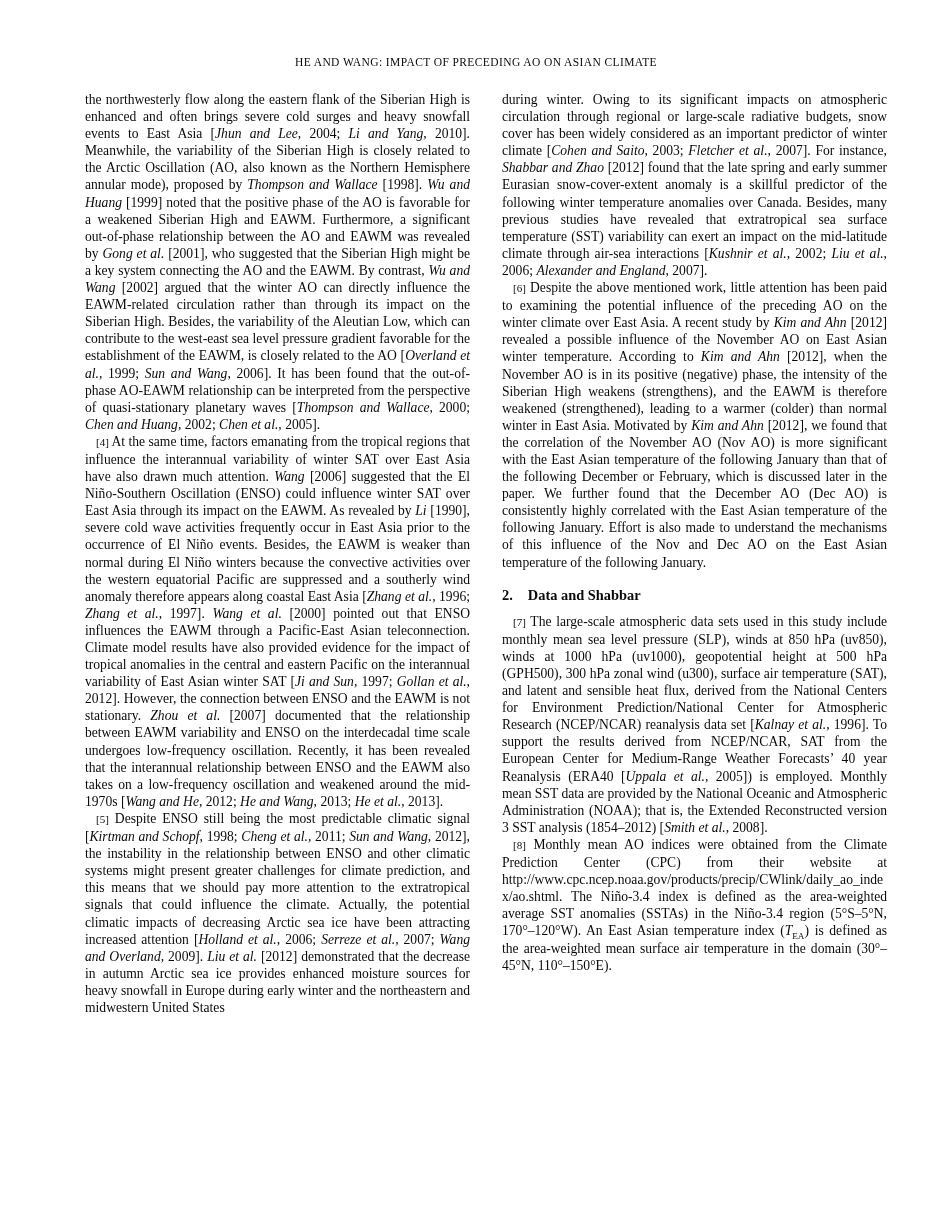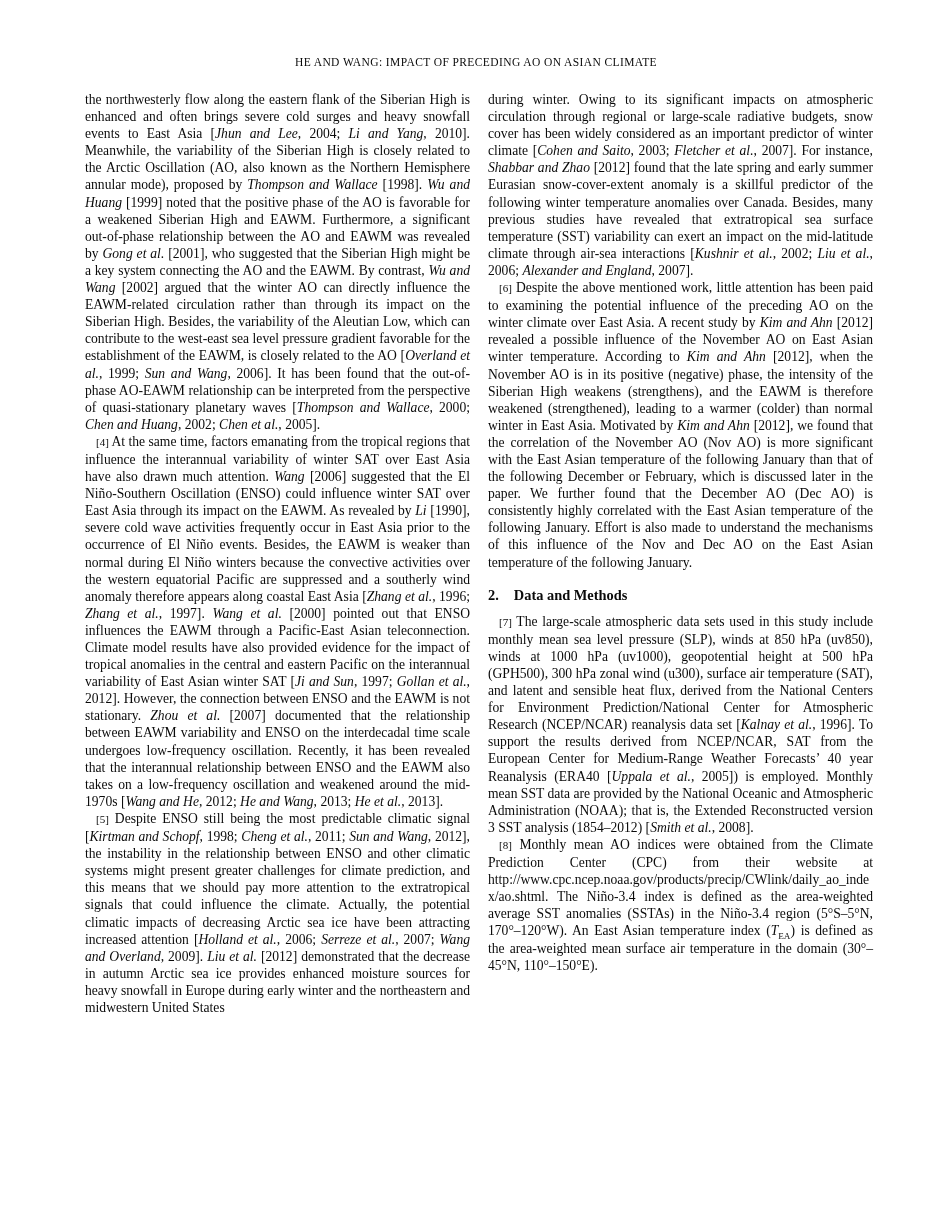--- a/index.html
+++ b/index.html
@@ -13,21 +13,21 @@
   }
   .running-head{
     position:absolute;top:56px;left:0;right:0;
     text-align:center;
     font-size:11.5px;
     letter-spacing:0.4px;
     white-space:nowrap;
   }
   .columns{
     position:absolute;top:91px;left:85px;
-    display:flex;gap:18px;
+    display:flex;gap:32px;
   }
   .col{
     width:385px;
     text-align:justify;
     font-size:13.6px;
     line-height:17.1px;
     hyphens:auto;
   }
   .para{
     margin:0;
@@ -58,20 +58,20 @@
 
   <div class="columns">
     <div class="col">
         <p class="para noindent">the northwesterly flow along the eastern flank of the Siberian High is enhanced and often brings severe cold surges and heavy snowfall events to East Asia [<i>Jhun and Lee</i>, 2004; <i>Li and Yang</i>, 2010]. Meanwhile, the variability of the Siberian High is closely related to the Arctic Oscillation (AO, also known as the Northern Hemisphere annular mode), proposed by <i>Thompson and Wallace</i> [1998]. <i>Wu and Huang</i> [1999] noted that the positive phase of the AO is favorable for a weakened Siberian High and EAWM. Furthermore, a significant out-of-phase relationship between the AO and EAWM was revealed by <i>Gong et al.</i> [2001], who suggested that the Siberian High might be a key system connecting the AO and the EAWM. By contrast, <i>Wu and Wang</i> [2002] argued that the winter AO can directly influence the EAWM-related circulation rather than through its impact on the Siberian High. Besides, the variability of the Aleutian Low, which can contribute to the west-east sea level pressure gradient favorable for the establishment of the EAWM, is closely related to the AO [<i>Overland et al.</i>, 1999; <i>Sun and Wang</i>, 2006]. It has been found that the out-of-phase AO-EAWM relationship can be interpreted from the perspective of quasi-stationary planetary waves [<i>Thompson and Wallace</i>, 2000; <i>Chen and Huang</i>, 2002; <i>Chen et al.</i>, 2005].</p>
         <p class="para"><span class="pnum">[4]</span>  At the same time, factors emanating from the tropical regions that influence the interannual variability of winter SAT over East Asia have also drawn much attention. <i>Wang</i> [2006] suggested that the El Niño-Southern Oscillation (ENSO) could influence winter SAT over East Asia through its impact on the EAWM. As revealed by <i>Li</i> [1990], severe cold wave activities frequently occur in East Asia prior to the occurrence of El Niño events. Besides, the EAWM is weaker than normal during El Niño winters because the convective activities over the western equatorial Pacific are suppressed and a southerly wind anomaly therefore appears along coastal East Asia [<i>Zhang et al.</i>, 1996; <i>Zhang et al.</i>, 1997]. <i>Wang et al.</i> [2000] pointed out that ENSO influences the EAWM through a Pacific-East Asian teleconnection. Climate model results have also provided evidence for the impact of tropical anomalies in the central and eastern Pacific on the interannual variability of East Asian winter SAT [<i>Ji and Sun</i>, 1997; <i>Gollan et al.</i>, 2012]. However, the connection between ENSO and the EAWM is not stationary. <i>Zhou et al.</i> [2007] documented that the relationship between EAWM variability and ENSO on the interdecadal time scale undergoes low-frequency oscillation. Recently, it has been revealed that the interannual relationship between ENSO and the EAWM also takes on a low-frequency oscillation and weakened around the mid-1970s [<i>Wang and He</i>, 2012; <i>He and Wang</i>, 2013; <i>He et al.</i>, 2013].</p>
         <p class="para"><span class="pnum">[5]</span>  Despite ENSO still being the most predictable climatic signal [<i>Kirtman and Schopf</i>, 1998; <i>Cheng et al.</i>, 2011; <i>Sun and Wang</i>, 2012], the instability in the relationship between ENSO and other climatic systems might present greater challenges for climate prediction, and this means that we should pay more attention to the extratropical signals that could influence the climate. Actually, the potential climatic impacts of decreasing Arctic sea ice have been attracting increased attention [<i>Holland et al.</i>, 2006; <i>Serreze et al.</i>, 2007; <i>Wang and Overland</i>, 2009]. <i>Liu et al.</i> [2012] demonstrated that the decrease in autumn Arctic sea ice provides enhanced moisture sources for heavy snowfall in Europe during early winter and the northeastern and midwestern United States</p>
       </div>
     <div class="col">
         <p class="para noindent">during winter. Owing to its significant impacts on atmospheric circulation through regional or large-scale radiative budgets, snow cover has been widely considered as an important predictor of winter climate [<i>Cohen and Saito</i>, 2003; <i>Fletcher et al.</i>, 2007]. For instance, <i>Shabbar and Zhao</i> [2012] found that the late spring and early summer Eurasian snow-cover-extent anomaly is a skillful predictor of the following winter temperature anomalies over Canada. Besides, many previous studies have revealed that extratropical sea surface temperature (SST) variability can exert an impact on the mid-latitude climate through air-sea interactions [<i>Kushnir et al.</i>, 2002; <i>Liu et al.</i>, 2006; <i>Alexander and England</i>, 2007].</p>
         <p class="para"><span class="pnum">[6]</span>  Despite the above mentioned work, little attention has been paid to examining the potential influence of the preceding AO on the winter climate over East Asia. A recent study by <i>Kim and Ahn</i> [2012] revealed a possible influence of the November AO on East Asian winter temperature. According to <i>Kim and Ahn</i> [2012], when the November AO is in its positive (negative) phase, the intensity of the Siberian High weakens (strengthens), and the EAWM is therefore weakened (strengthened), leading to a warmer (colder) than normal winter in East Asia. Motivated by <i>Kim and Ahn</i> [2012], we found that the correlation of the November AO (Nov AO) is more significant with the East Asian temperature of the following January than that of the following December or February, which is discussed later in the paper. We further found that the December AO (Dec AO) is consistently highly correlated with the East Asian temperature of the following January. Effort is also made to understand the mechanisms of this influence of the Nov and Dec AO on the East Asian temperature of the following January.</p>
-        <div class="section-heading"><span class="h-num">2.</span><span class="h-title">Data and Methods</span></div>
+        <div class="section-heading"><span class="h-num">2.</span><span class="h-title">Data and Shabbar</span></div>
         <p class="para"><span class="pnum">[7]</span>  The large-scale atmospheric data sets used in this study include monthly mean sea level pressure (SLP), winds at 850 hPa (uv850), winds at 1000 hPa (uv1000), geopotential height at 500 hPa (GPH500), 300 hPa zonal wind (u300), surface air temperature (SAT), and latent and sensible heat flux, derived from the National Centers for Environment Prediction/National Center for Atmospheric Research (NCEP/NCAR) reanalysis data set [<i>Kalnay et al.</i>, 1996]. To support the results derived from NCEP/NCAR, SAT from the European Center for Medium-Range Weather Forecasts’ 40 year Reanalysis (ERA40 [<i>Uppala et al.</i>, 2005]) is employed. Monthly mean SST data are provided by the National Oceanic and Atmospheric Administration (NOAA); that is, the Extended Reconstructed version 3 SST analysis (1854–2012) [<i>Smith et al.</i>, 2008].</p>
         <p class="para"><span class="pnum">[8]</span>  Monthly mean AO indices were obtained from the Climate Prediction Center (CPC) from their website at http://www.cpc.ncep.noaa.gov/products/precip/CWlink/daily_ao_index/ao.shtml. The Niño-3.4 index is defined as the area-weighted average SST anomalies (SSTAs) in the Niño-3.4 region (5°S–5°N, 170°–120°W). An East Asian temperature index (<i>T</i><sub>EA</sub>) is defined as the area-weighted mean surface air temperature in the domain (30°–45°N, 110°–150°E).</p>
       </div>
   </div>
 
   <div class="page-number">23,111</div>
 </div>
 
 </body></html>

